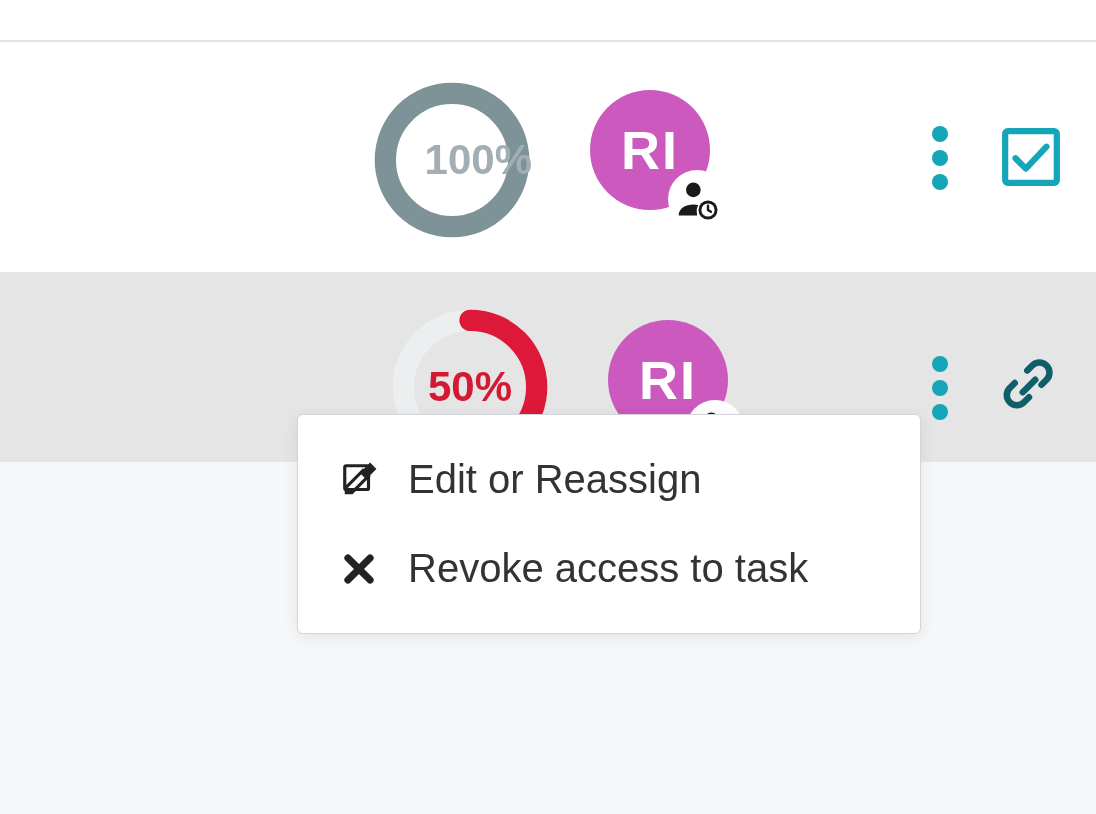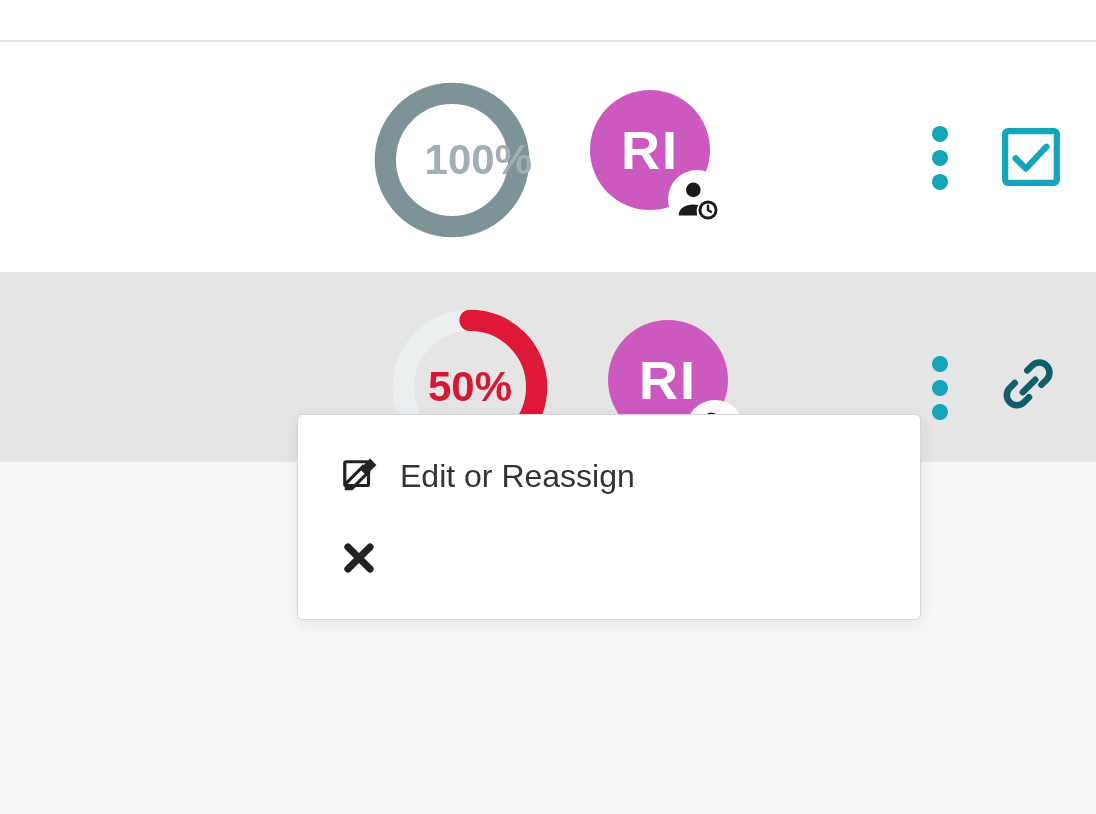--- a/index.html
+++ b/index.html
@@ -145,24 +145,24 @@
     background: #fff;
     border: 1px solid #d2d6da;
     border-radius: 6px;
     box-shadow: 0 4px 16px rgba(0,0,0,0.08);
     padding: 20px 0;
   }
   .menu-item {
     display: flex;
     align-items: center;
     padding: 22px 40px;
-    font-size: 32px;
+    font-size: 40px;
     color: #333;
     cursor: pointer;
-    gap: 20px;
+    gap: 28px;
     text-align: right;
   }
   .menu-icon { width: 42px; display:flex; justify-content:center; }
   .menu-icon svg { width: 38px; height: 38px; }
 </style>
 </head>
 <body>
 
 <div class="divider"></div>
 
@@ -244,14 +244,15 @@
       </svg>
     </span>
     <span>Edit or Reassign</span>
   </div>
   <div class="menu-item">
     <span class="menu-icon">
       <svg viewBox="0 0 24 24" fill="#222">
         <path d="M5 5l14 14M19 5L5 19" stroke="#222" stroke-width="4.5" stroke-linecap="round"></path>
       </svg>
     </span>
+    <span>Revoke access to task</span>
   </div>
 </div>
 
 </body></html>

